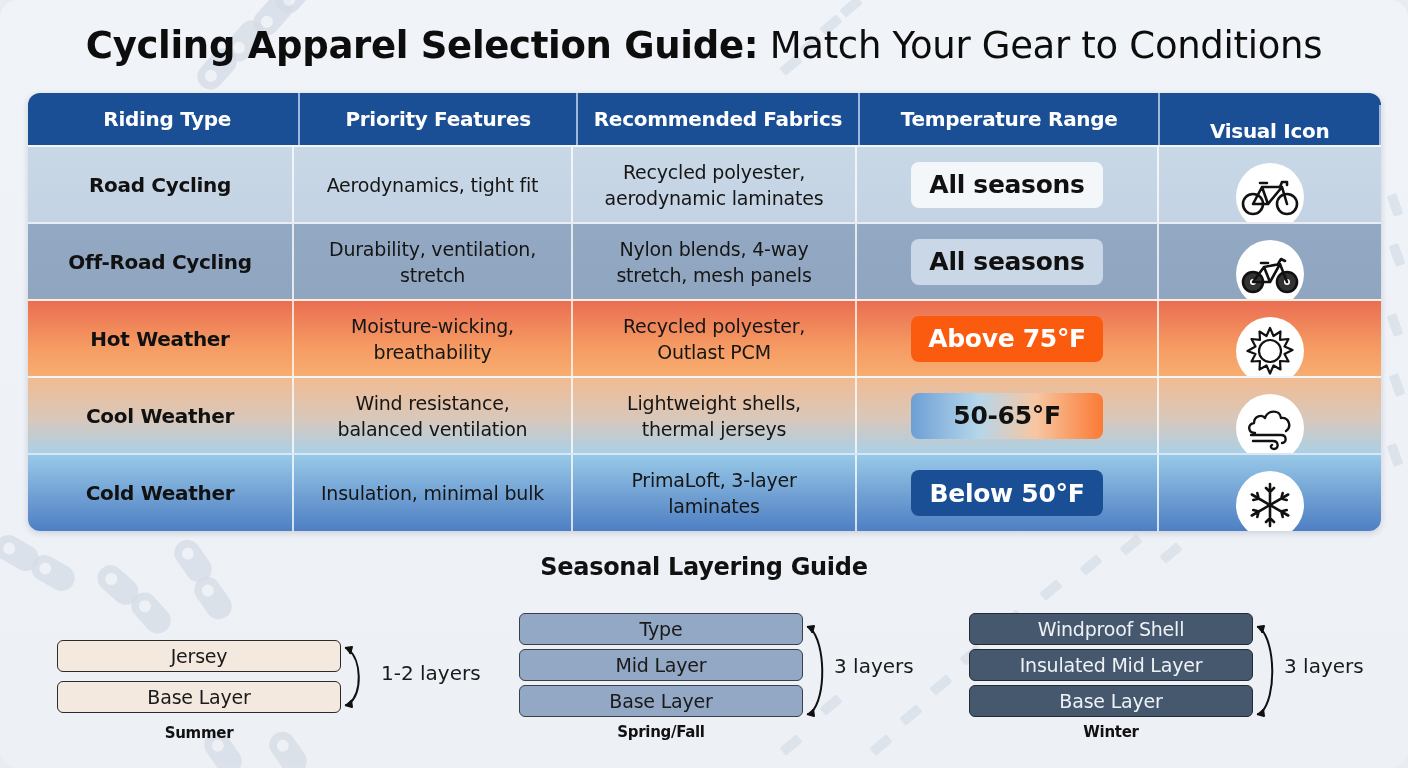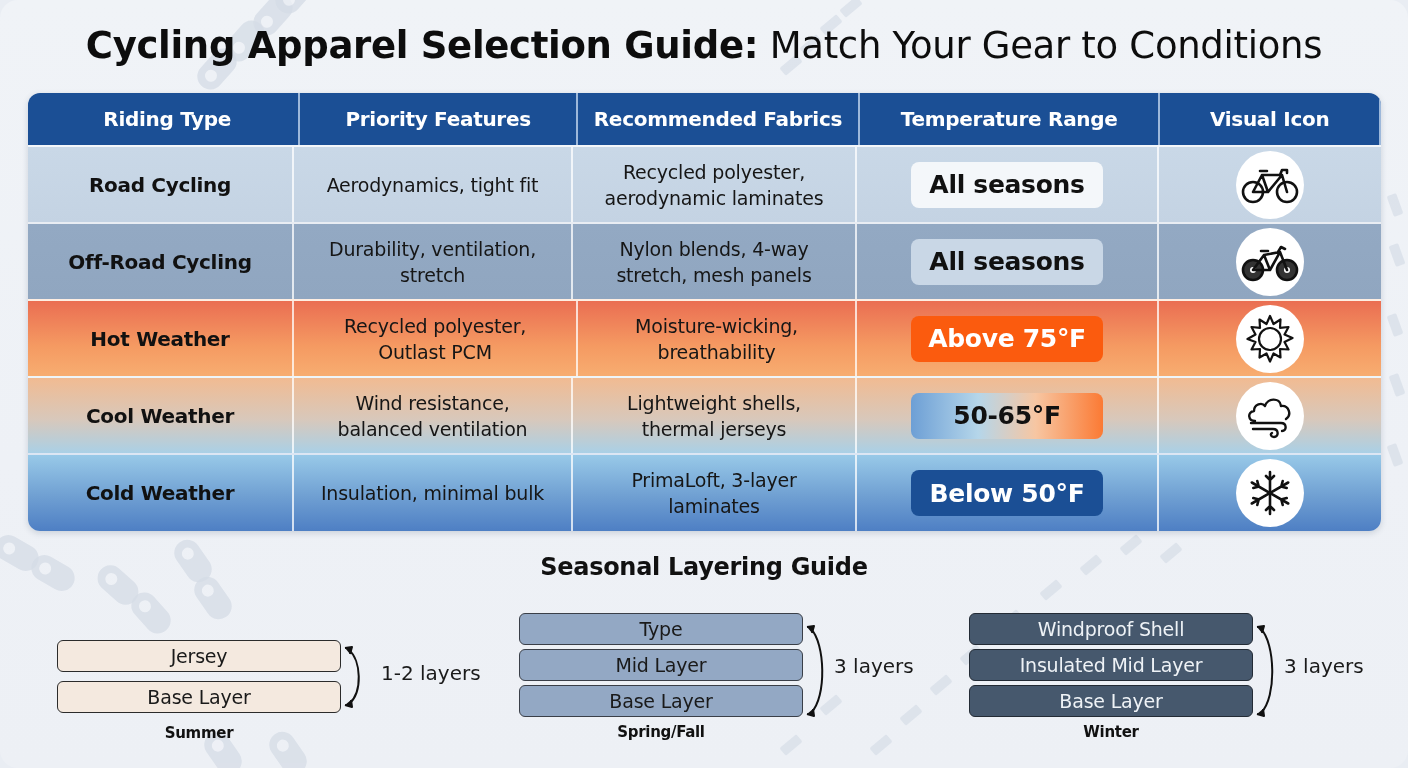--- a/index.html
+++ b/index.html
@@ -43,21 +43,21 @@
     border-radius: 12px; overflow: hidden;
     box-shadow: 0 2px 6px rgba(40,60,90,.18);
   }
   .row { display: flex; position: absolute; left: 0; width: 100%; }
   .row.header { top: 0; height: 52px; background: #1b4f95; padding-left: 8px; }
   .cell {
     display: flex; align-items: center; justify-content: center; text-align: center;
     border-right: 2px solid rgba(255,255,255,.75);
     height: 100%;
   }
-  .cell:last-child { border-right: none; }
+  .cell:last-child { border-right: none; margin-top: 12px; }
   .c1 { width: 266px; } .c2 { width: 279px; } .c3 { width: 284px; }
   .c4 { width: 302px; } .c5 { width: 222px; }
   .header .cell {
     color: #ffffff; font-weight: 700; font-size: 20px; letter-spacing: -0.3px;
     border-right: 2px solid rgba(190,210,235,.8);
   }
   .body-row { height: 77px; border-top: 2px solid rgba(255,255,255,.8); }
   .r1 { top: 52px;  background: linear-gradient(180deg,#c9d8e7,#c4d3e3); }
   .r2 { top: 129px; background: linear-gradient(180deg,#93a9c3,#90a6c0); }
   .r3 { top: 206px; background: linear-gradient(180deg,#ea6e52 0%,#f59a62 60%,#f7ad71 100%); }
@@ -203,25 +203,25 @@
             <path d="M13 29 L24 14 L40 11 L30 29 Z M24 14 L30 29 M40 11 L47 29 M21 10 L28 10 M38 11 L41 6 L45 8"></path>
           </svg>
         </div>
       </div>
     </div>
 
     <div class="row body-row r3">
       <div class="cell c1">
           <span class="type">Hot Weather</span>
         </div>
+      <div class="cell c2">
+          <span class="txt" style="max-width:220px;">Moisture-wicking, breathability</span>
+        </div>
       <div class="cell c3">
           <span class="txt" style="max-width:230px;">Recycled polyester, Outlast PCM</span>
-        </div>
-      <div class="cell c2">
-          <span class="txt" style="max-width:220px;">Moisture-wicking, breathability</span>
         </div>
       <div class="cell c4">
           <div class="pill pill-hot">Above 75°F</div>
         </div>
       <div class="cell c5">
         <div class="icon-circle">
           <svg width="54" height="54" viewBox="0 0 54 54" fill="none" stroke="#111" stroke-width="2.2" stroke-linejoin="round">
             <circle cx="27" cy="27" r="11"></circle>
             <path d="M27 4 L30.5 12 L37.5 7.5 L37 15.8 L45.5 15 L41.5 22.5 L49.5 26 L41.5 30 L45.5 37.5 L37 37 L37.5 45.5 L30.5 41.5 L27 49.5 L23.5 41.5 L16.5 45.5 L17 37 L8.5 37.5 L12.5 30 L4.5 27 L12.5 22.5 L8.5 15 L17 15.8 L16.5 7.5 L23.5 12 Z"></path>
           </svg>

